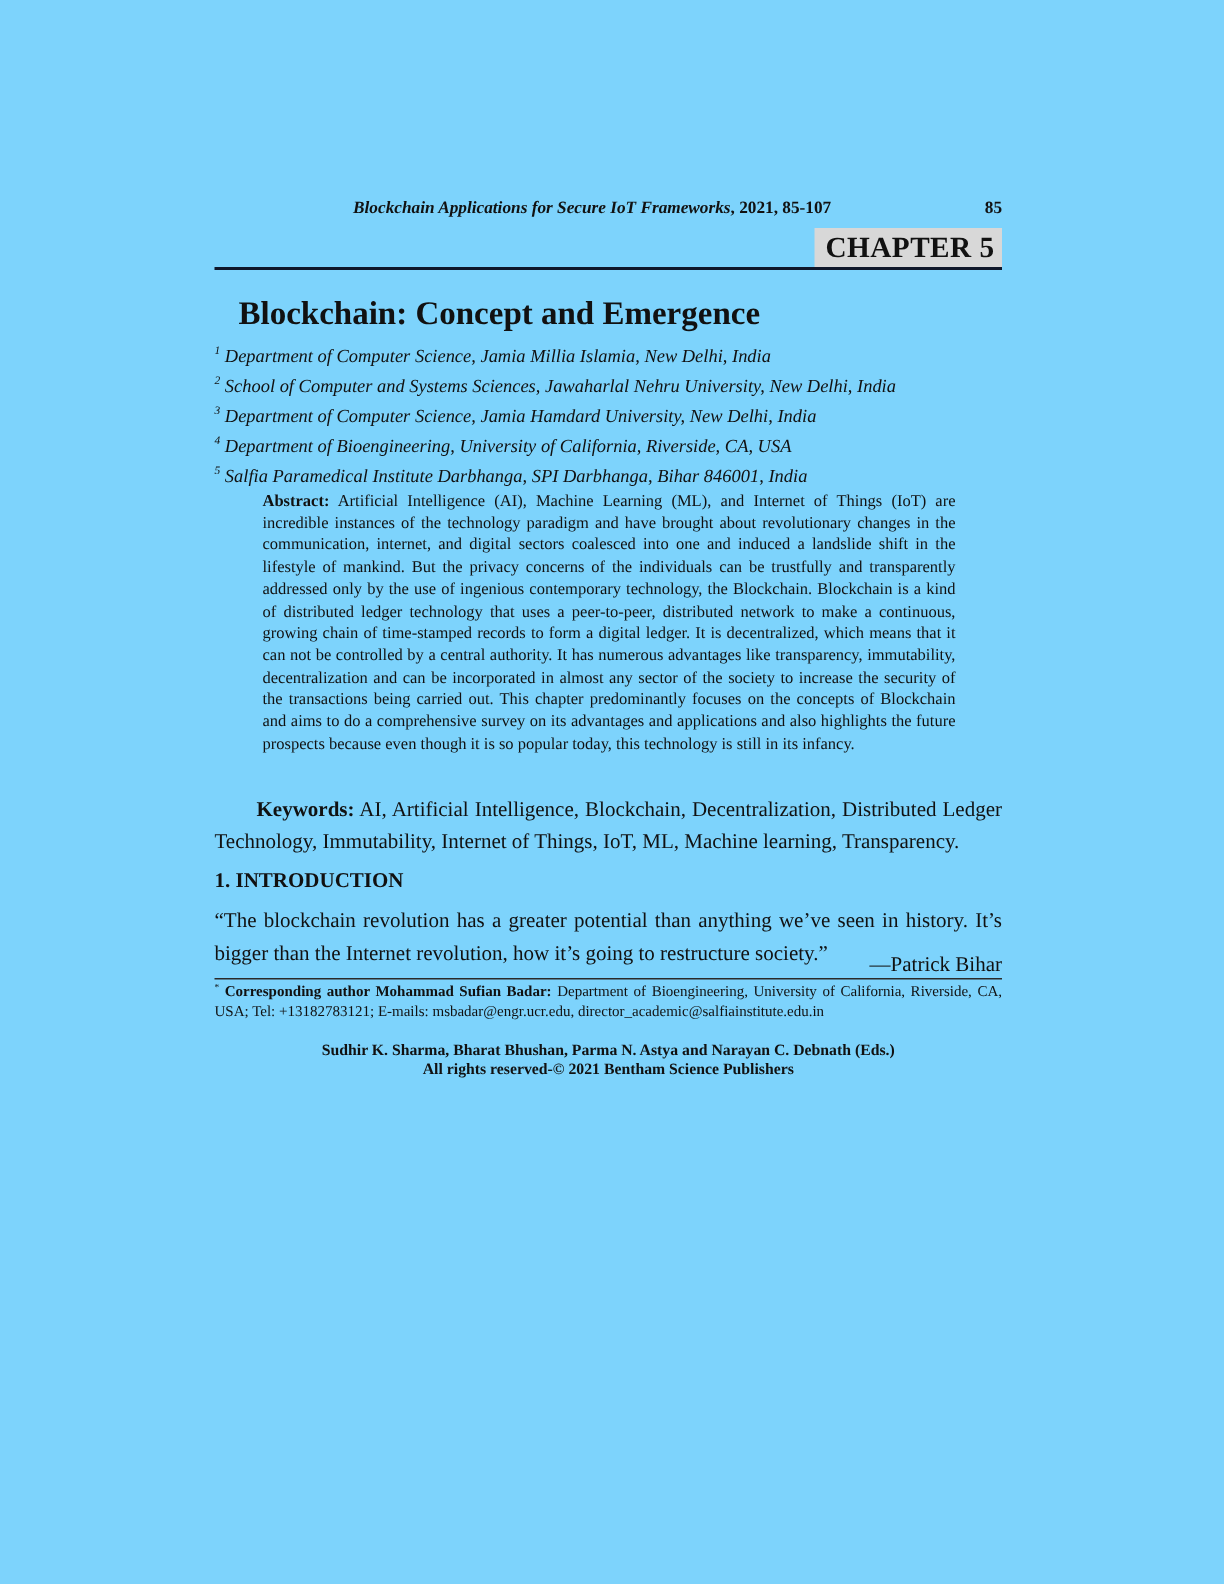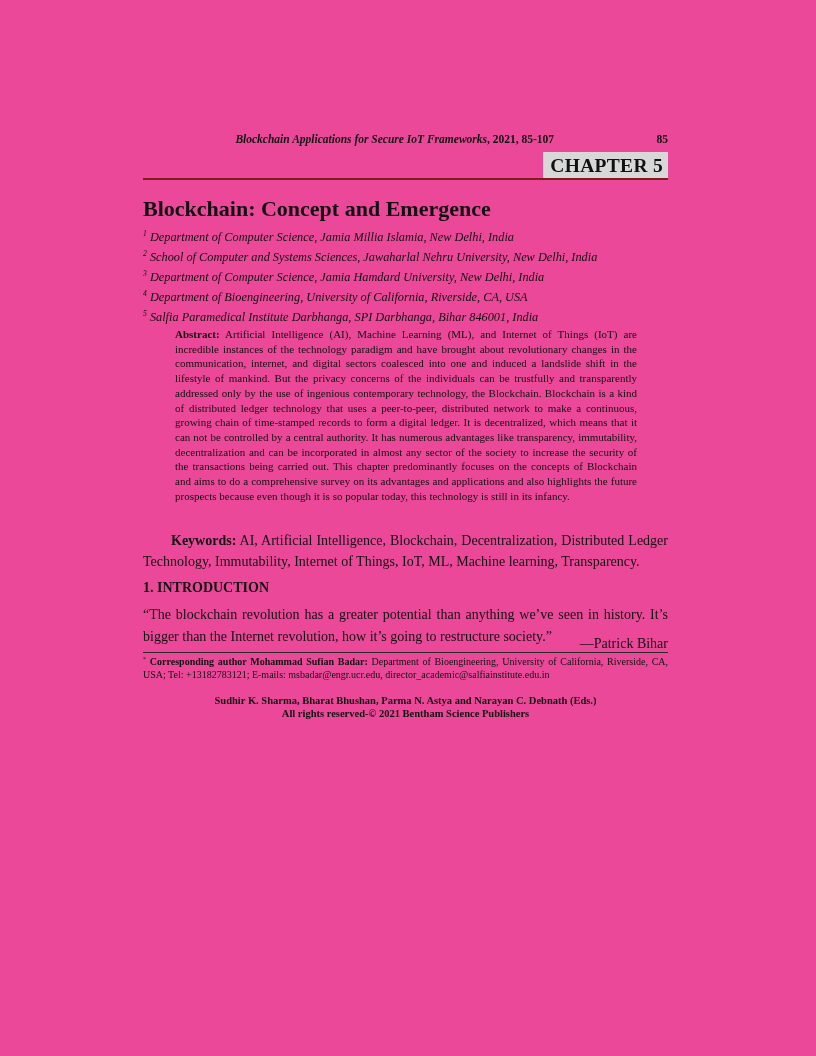--- a/index.html
+++ b/index.html
@@ -1,55 +1,55 @@
 <!DOCTYPE html>
 <html><head>
 <meta charset="utf-8">
 <style>
   html, body { margin: 0; padding: 0; background: #ffffff; }
   .page {
     position: relative;
     width: 816px;
     height: 1056px;
-    background: #ec4899;
+    background: #7dd3fc;
     color: #111111;
     font-family: "Liberation Serif", "DejaVu Serif", serif;
     box-sizing: border-box;
     padding: 132px 148px 0 143px;
     overflow: hidden;
   }
   
   .running-head {
     display: flex;
     align-items: baseline;
     font-size: 11.5px;
     font-weight: bold;
     line-height: 14px;
   }
   .rh-center { flex: 1; text-align: center; }
   .rh-title { font-style: italic; }
   .rh-page { margin-left: 10px; }
   
   .chapter-banner {
     margin-top: 6px;
-    border-bottom: 2px solid #7f1d1d;
+    border-bottom: 2px solid #0f172a;
     text-align: right;
   }
   .chapter-chip {
     display: inline-block;
     background: #d8d8d8;
     font-weight: bold;
     font-size: 19.5px;
     line-height: 23px;
     padding: 2px 5px 1px 7px;
     letter-spacing: 0.3px;
   }
   
   .chapter-title {
-    margin: 16px 0 0 0;
+    margin: 16px 0 0 16px;
     font-size: 22px;
     line-height: 26px;
     font-weight: bold;
   }
   .authors {
     margin: 13px 0 0 0;
     font-size: 14px;
     line-height: 20px;
     font-weight: bold;
     text-align: justify;

